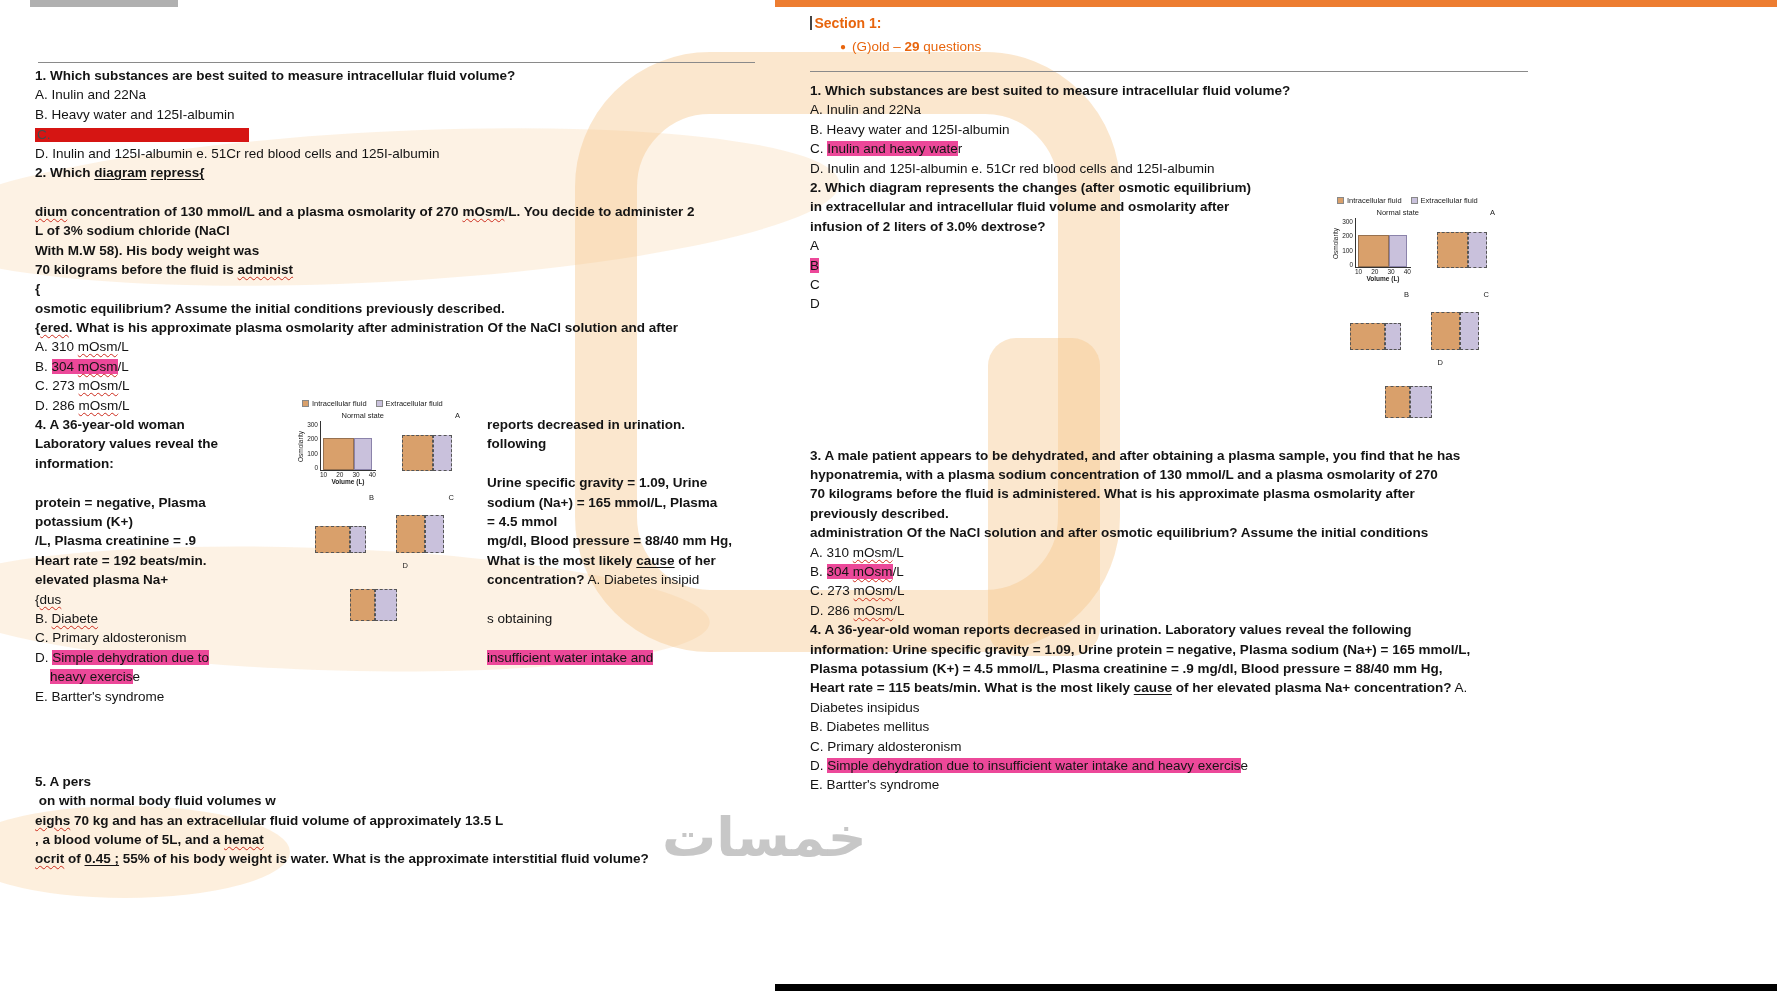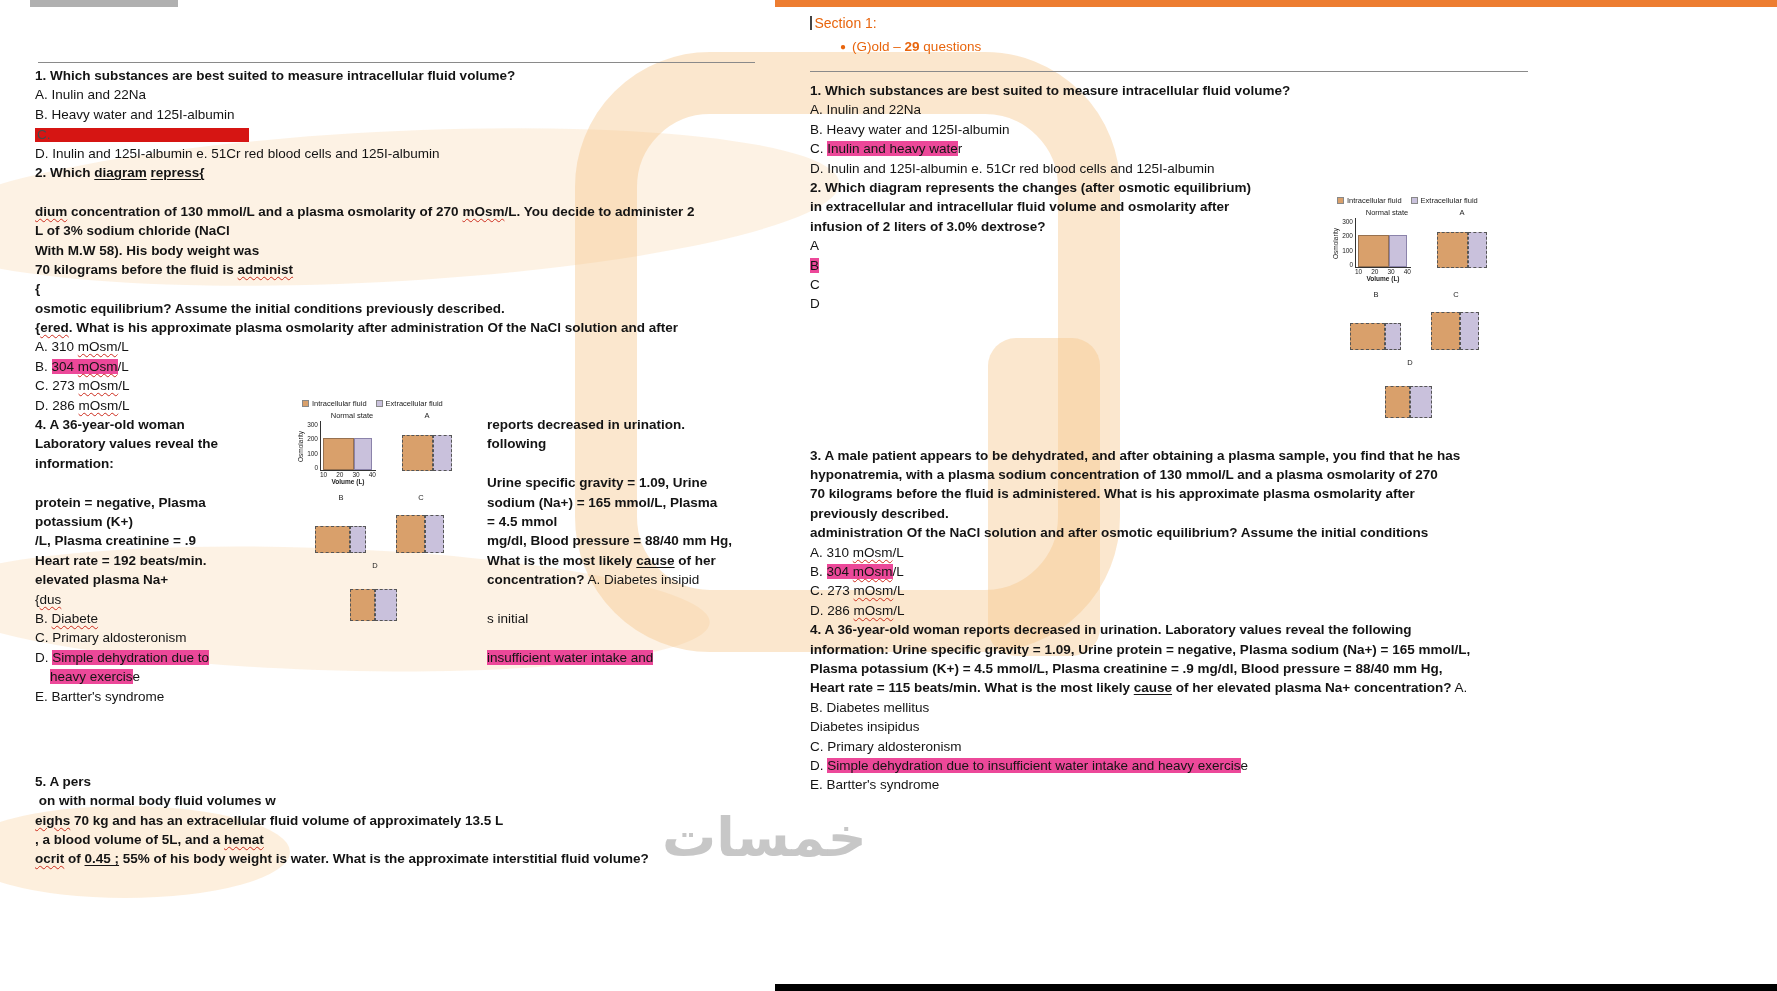--- a/index.html
+++ b/index.html
@@ -44,39 +44,39 @@
   .col-fig{width:197px;position:relative}
   .col-r{flex:1}
   .bottomblock{margin-top:66px}
 
   .redact{display:inline-block;width:214px;height:14px;line-height:14px;background:#d61513;color:#4a4a4a;padding-left:2px;font-weight:400;vertical-align:middle}
 
   
   .rcontent{position:absolute;left:35px;top:14px;right:15px}
   .sec-line{height:18px;line-height:18px;white-space:pre}
   .caret{display:inline-block;width:1.5px;height:14px;background:#444;margin-right:3px;vertical-align:-2px}
-  .sec-title{color:#e8650d;font-weight:400;font-size:14px}
+  .sec-title{color:#e8650d;font-weight:700;font-size:14px}
   .bullet-line{height:22px;line-height:22px;padding-left:30px;margin-top:4px;color:#e8650d;font-size:13.5px;white-space:pre}
   .bullet{font-size:10px;margin-right:6px;vertical-align:1px}
   .rule-right{width:718px;margin-top:13px;margin-bottom:9px}
   .q3block{margin-top:132px}
 
   
   .figure{width:190px;color:#222;z-index:2}
   .fig-left{margin-top:-16px;margin-left:6px}
   .fig-right{position:absolute;left:556px;top:196px}
   .fig-legend{display:flex;align-items:center;gap:3px;font-size:7.5px;padding-left:6px;white-space:nowrap}
   .sw{width:7px;height:7px;display:inline-block;border:1px solid #888;flex:none}
   .sw-icf{background:#d9a06b}
   .sw-ecf{background:#c9c1dc}
   .legt{margin-right:6px}
   .fig-row{display:flex;margin-top:3px}
   .r2,.r3{margin-top:8px}
   .mini{position:relative}
-  .mtitle{font-size:7.5px;text-align:center;height:10px;line-height:10px}
+  .mtitle{font-size:7.5px;text-align:right;height:10px;line-height:10px}
   .mnormal{width:88px}
   .mnormal .mtitle{padding-left:24px}
   .axwrap{display:flex}
   .ylab{writing-mode:vertical-rl;transform:rotate(180deg);font-size:6.5px;width:9px;text-align:center;line-height:9px}
   .yticks{display:flex;flex-direction:column;justify-content:space-between;font-size:6.5px;width:15px;text-align:right;padding-right:2px;height:50px}
   .plot{position:relative;width:56px;height:50px}
   .axed{border-left:1px solid #333;border-bottom:1px solid #333}
   .xticks{display:flex;justify-content:space-between;width:56px;margin-left:24px;font-size:6.5px}
   .xlab{font-size:6.5px;font-weight:700;text-align:center;margin-left:24px;width:56px}
   .bar{position:absolute;bottom:0}
@@ -229,21 +229,21 @@
           <div class="ln b"><span>reports decreased in urination.</span></div>
           <div class="ln b"><span>following</span></div>
           <div class="ln"></div>
           <div class="ln b"><span>Urine specific gravity = 1.09, Urine</span></div>
           <div class="ln b"><span>sodium (Na+) = 165 mmol/L, Plasma</span></div>
           <div class="ln b"><span>= 4.5 mmol</span></div>
           <div class="ln b"><span>mg/dl, Blood pressure = 88/40 mm Hg,</span></div>
           <div class="ln b"><span>What is the most likely </span><span class="ul">cause</span><span> of her</span></div>
           <div class="ln b"><span>concentration?</span><span class="reg"> A. Diabetes insipid</span></div>
           <div class="ln"></div>
-          <div class="ln"><span>s initial</span></div>
+          <div class="ln"><span>s obtaining</span></div>
           <div class="ln"></div>
           <div class="ln"><span class="hl">insufficient water intake and</span></div>
         </div>
       </div>
 
       <div class="bottomblock">
         <div class="ln b"><span>5. A pers</span></div>
         <div class="ln b"><span> on with normal body fluid volumes w</span></div>
         <div class="ln b"><span class="sq">eighs</span><span> 70 kg and has an extracellular fluid volume of approximately 13.5 L</span></div>
         <div class="ln b"><span>, a blood volume of 5L, and a </span><span class="sq">hemat</span></div>
@@ -283,22 +283,22 @@
         <div class="ln"><span>B. </span><span class="hl">304 </span><span class="hl sq">mOsm</span><span>/L</span></div>
         <div class="ln"><span>C. 273 </span><span class="sq">mOsm</span><span>/L</span></div>
         <div class="ln"><span>D. 286 </span><span class="sq">mOsm</span><span>/L</span></div>
       </div>
 
       <div>
         <div class="ln b"><span>4. A 36-year-old woman reports decreased in urination. Laboratory values reveal the following</span></div>
         <div class="ln b"><span>information: Urine specific gravity = 1.09, Urine protein = negative, Plasma sodium (Na+) = 165 mmol/L,</span></div>
         <div class="ln b"><span>Plasma potassium (K+) = 4.5 mmol/L, Plasma creatinine = .9 mg/dl, Blood pressure = 88/40 mm Hg,</span></div>
         <div class="ln b"><span>Heart rate = 115 beats/min. What is the most likely </span><span class="ul">cause</span><span> of her elevated plasma Na+ concentration?</span><span class="reg"> A.</span></div>
+        <div class="ln"><span>Diabetes insipidus</span></div>
         <div class="ln"><span>B. Diabetes mellitus</span></div>
-        <div class="ln"><span>Diabetes insipidus</span></div>
         <div class="ln"><span>C. Primary aldosteronism</span></div>
         <div class="ln"><span>D. </span><span class="hl">Simple dehydration due to insufficient water intake and heavy exercis</span><span>e</span></div>
         <div class="ln"><span>E. Bartter's syndrome</span></div>
       </div>
     </div>
 
     <div class="figure fig-right">
       <div class="fig-legend">
         <span class="sw sw-icf"></span>
         <span class="legt">Intracellular fluid</span>

